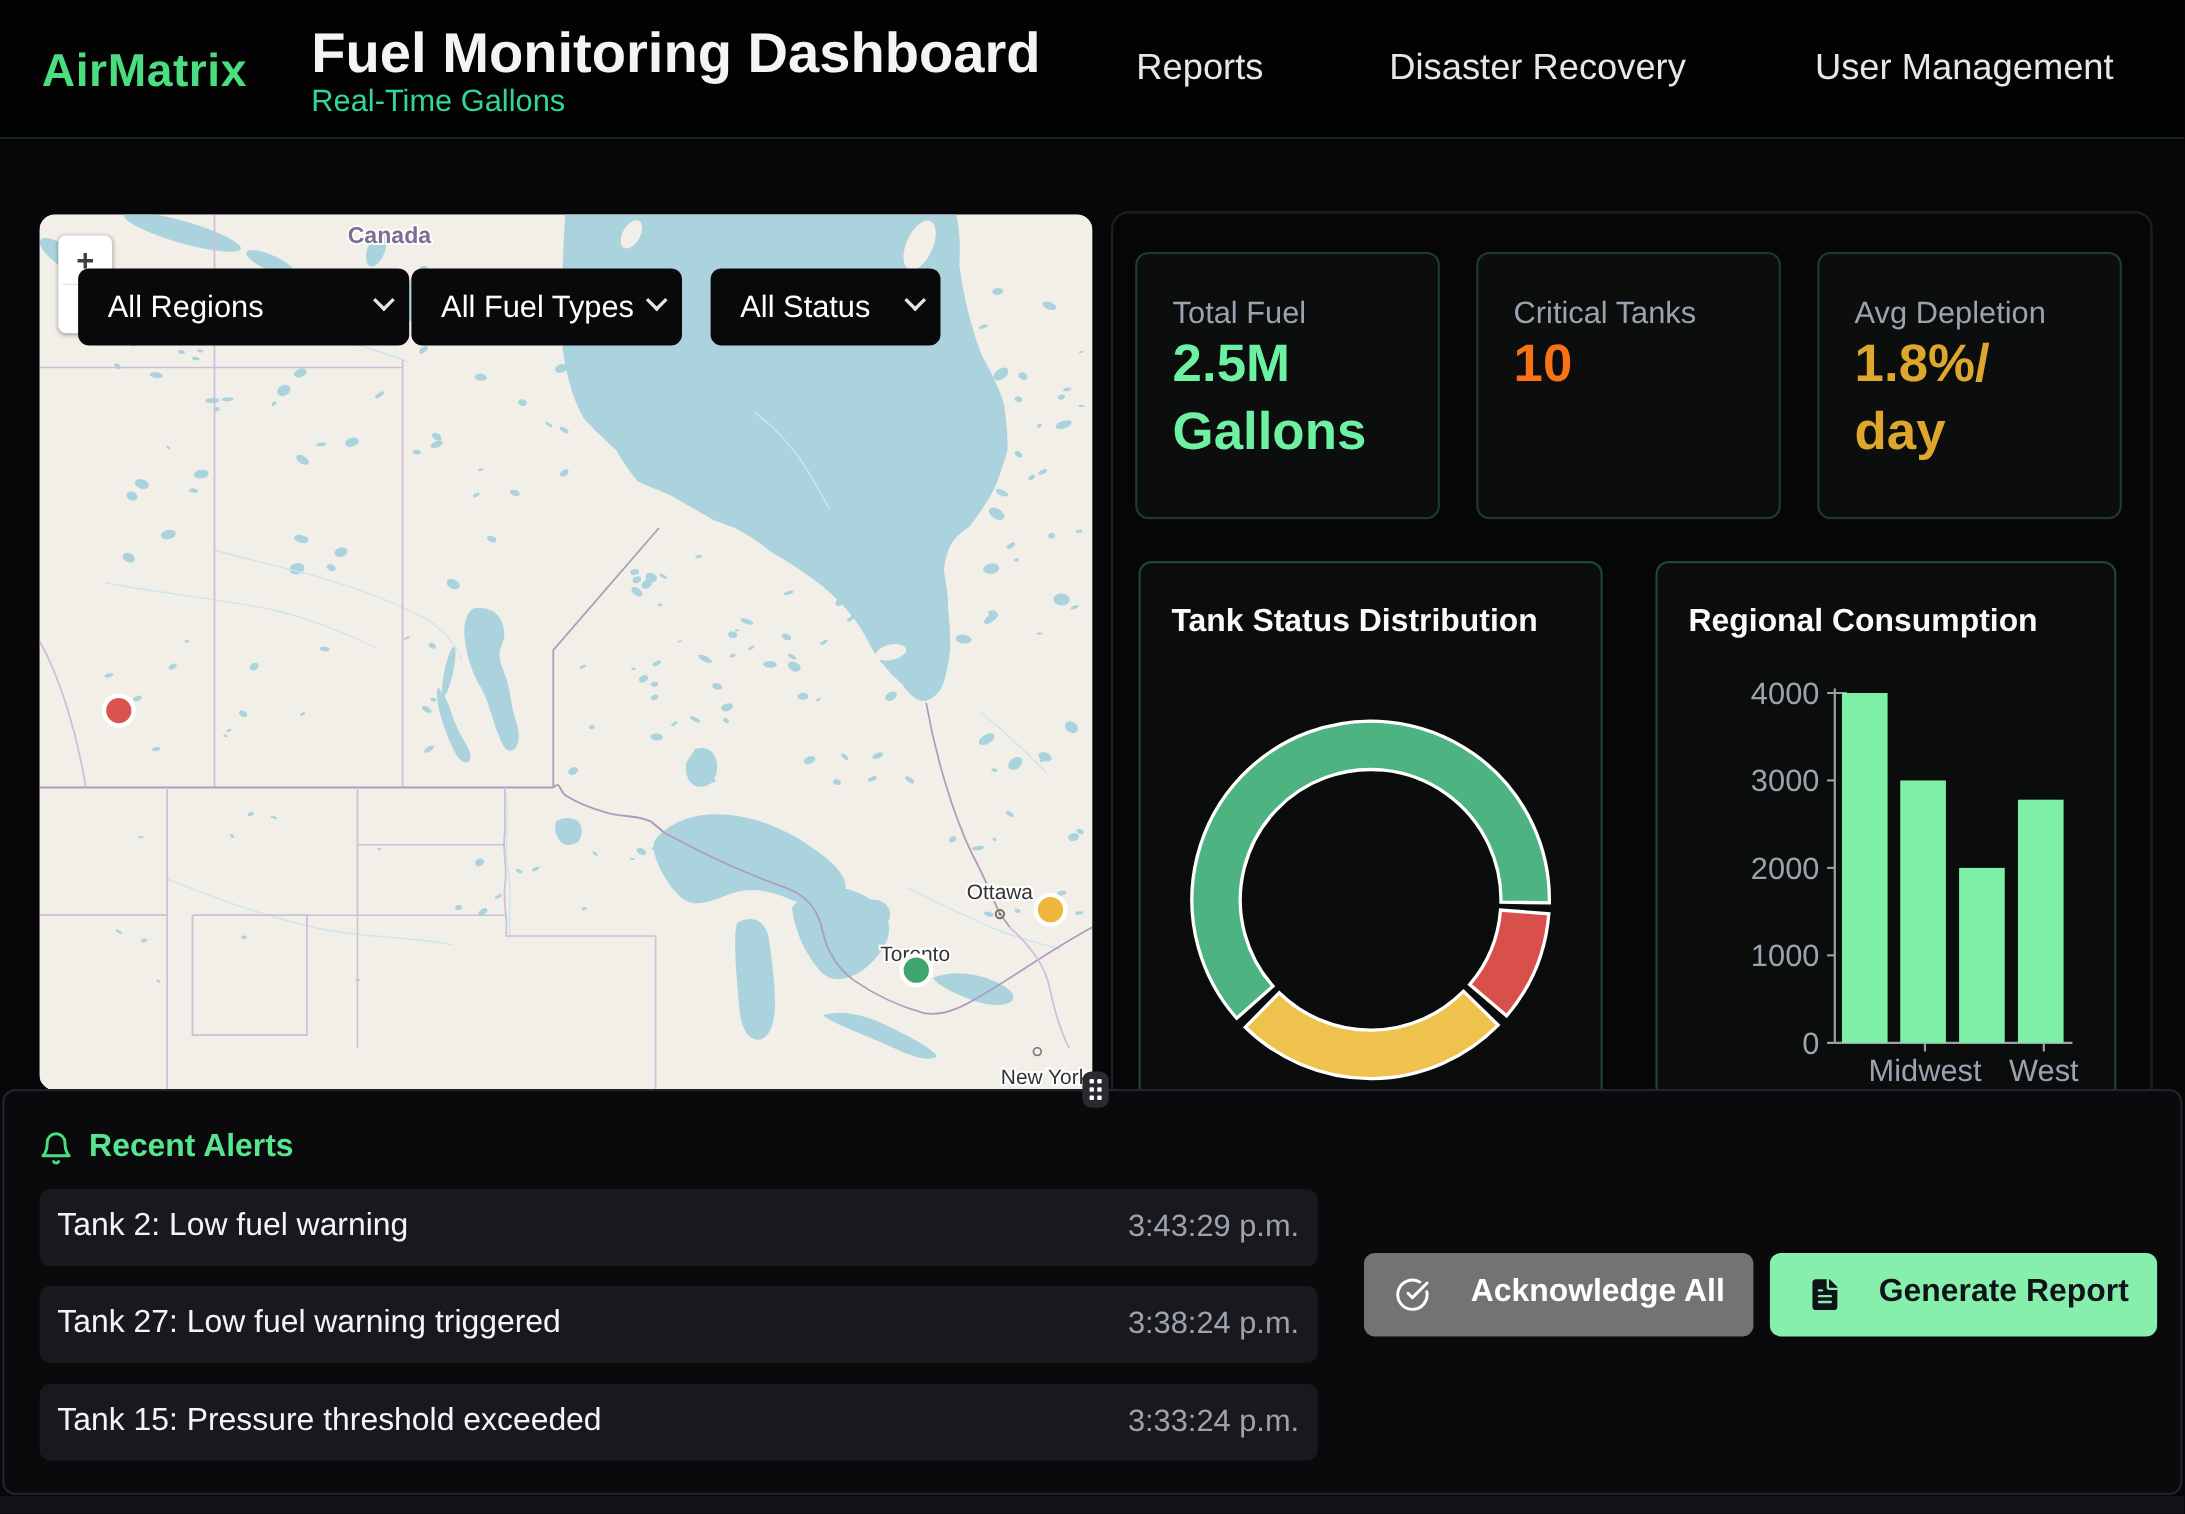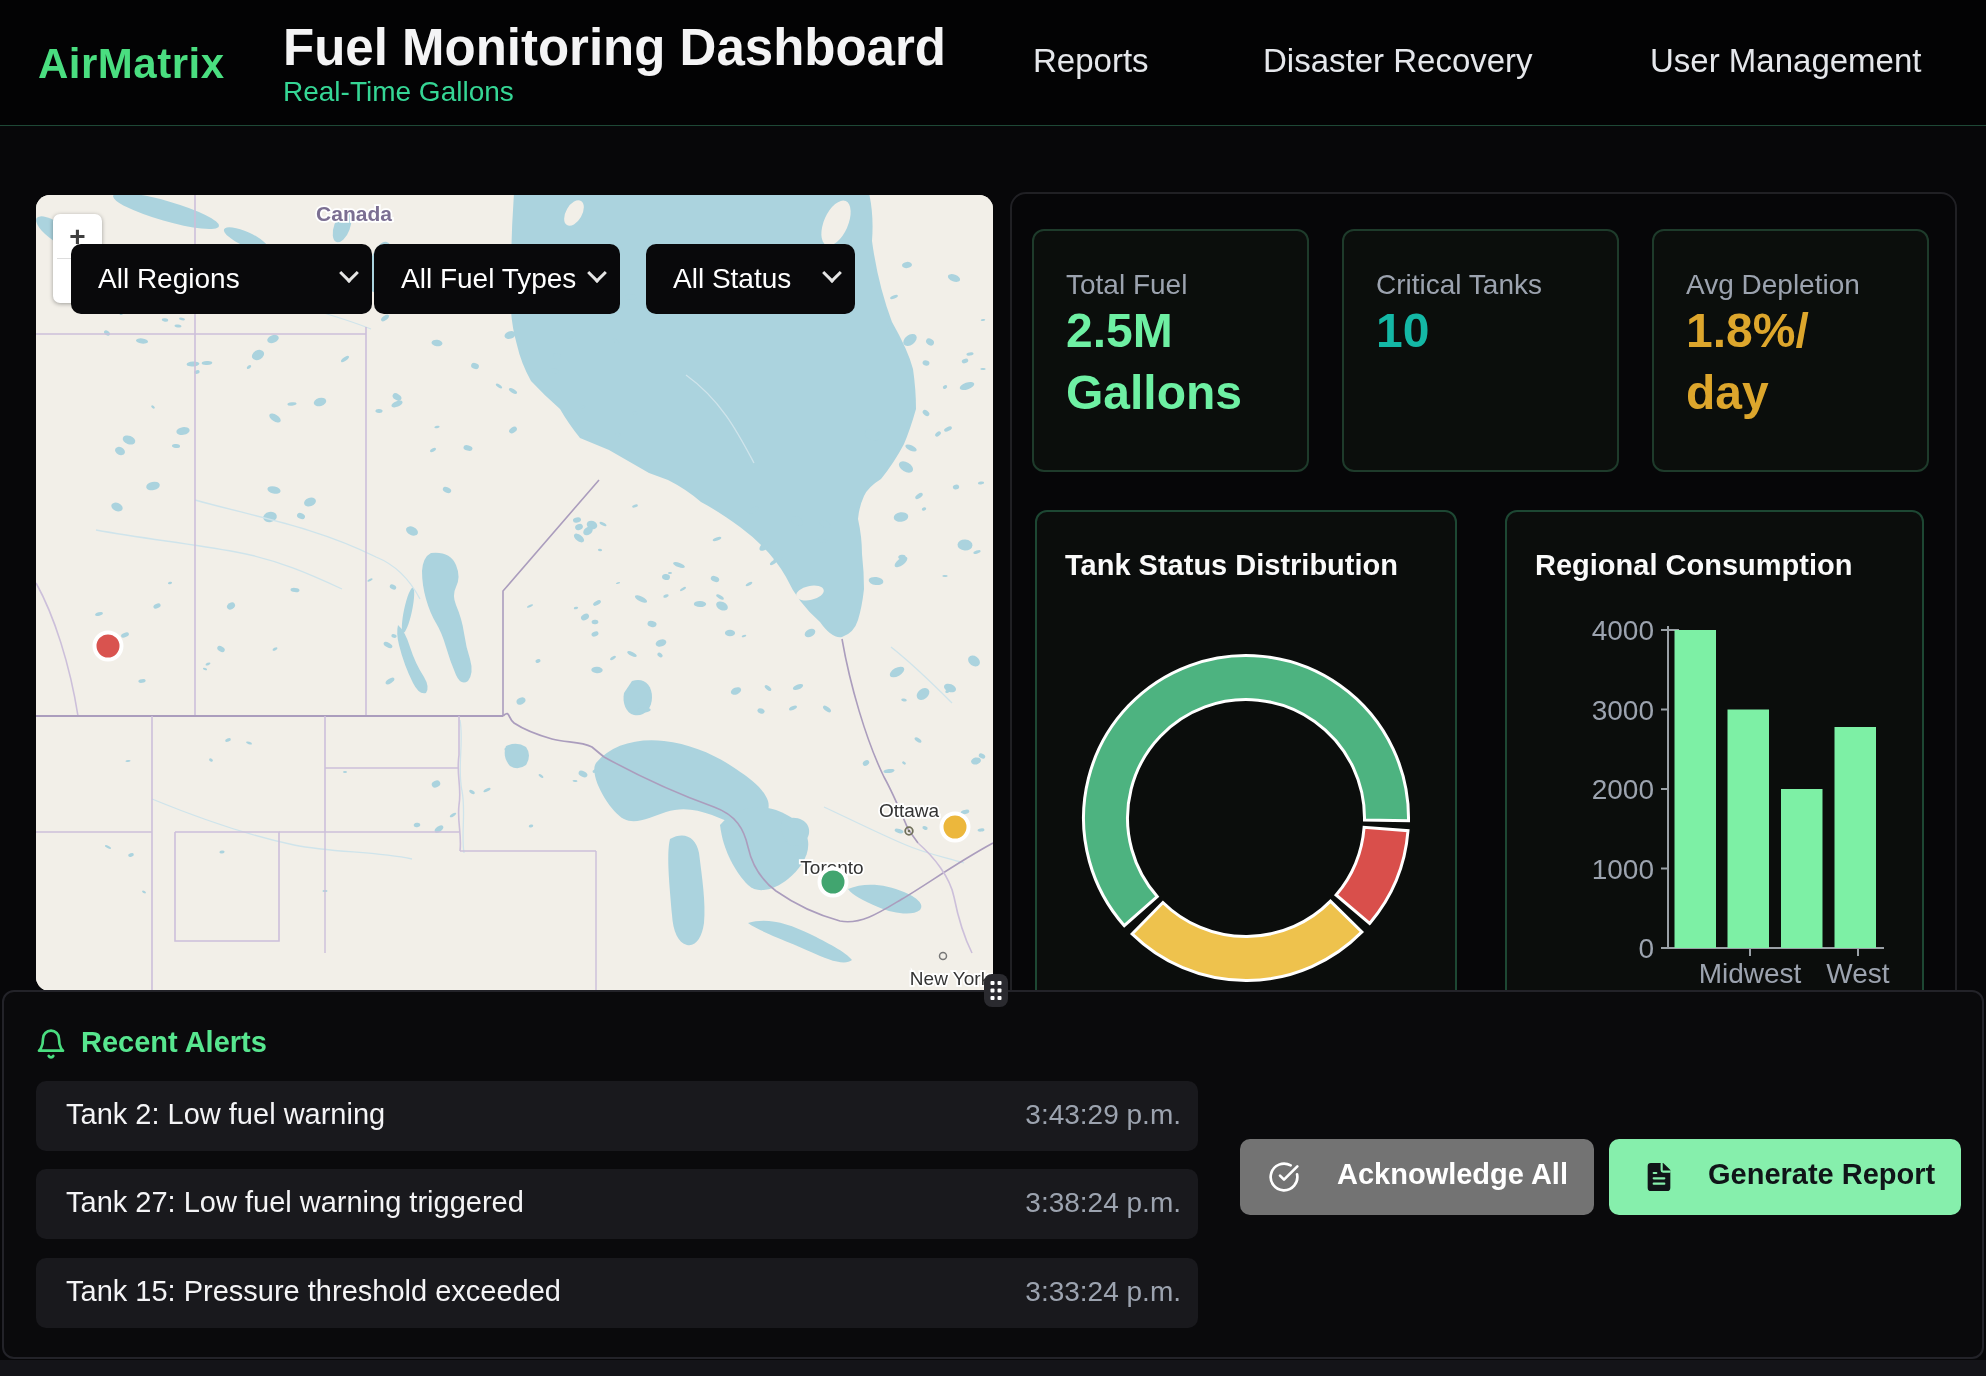--- a/index.html
+++ b/index.html
@@ -27,21 +27,21 @@
 .stat { position:absolute; top:35px; height:243px; width:277px; background:#0b0e0c; border:2px solid #1e3b2b; border-radius:12px;padding-left:20px; }
 .stat .lb { position:absolute; left:32px; top:38px; font-size:28px; color:#9ca3af; }
 .stat .vl { position:absolute; left:32px; top:69px; font-size:48px; font-weight:bold; line-height:62px; width:210px; }
 .chartcard { position:absolute; top:316px; height:560px; background:#0b0d0c; border:2px solid #1d4733; border-radius:12px; }
 .chartcard h3 { position:absolute; left:28px; top:37px; font-size:29px; font-weight:bold; color:#fafafa; }
 
 
 #bpanel { position:absolute; left:2px; top:990px; width:1982px; height:369px; background:#0a0a0c; border:2px solid #232329; border-radius:12px; }
 #ralerts { position:absolute; left:77px; top:34px; font-size:29px; font-weight:bold; color:#57e68f; }
 .arow { position:absolute; left:32px; width:1162px; height:70px; background:#19191d; border-radius:10px; }
-.arow .t1 { position:absolute; left:16px; top:17px; font-size:29px; color:#f4f4f6;margin-left:14px; }
+.arow .t1 { position:absolute; left:16px; top:17px; font-size:29px; color:#f4f4f6; }
 .arow .t2 { position:absolute; right:17px; top:18px; font-size:28px; color:#9ca3af; }
 .btn { position:absolute; border-radius:10px; font-weight:bold; font-size:29px; }
 #ackbtn { left:1236px; top:147px; width:354px; height:76px; background:#737373; color:#fff; }
 #genbtn { left:1605px; top:147px; width:352px; height:76px; background:#86efac; color:#101418;padding-left:15px; }
 #handle { position:absolute; left:984px; top:974px; width:24px; height:33px; background:#2a2a2f; border-radius:8px; z-index:5; }
 </style>
 </head>
 <body>
 
 <div id="header">
@@ -346,21 +346,21 @@
     </div>
 </div>
 
 <div id="rpanel">
   <div class="stat" style="left:20px;">
     <div class="lb">Total Fuel</div>
     <div class="vl" style="color:#6ef0a3;">2.5M Gallons</div>
   </div>
   <div class="stat" style="left:330px;">
     <div class="lb">Critical Tanks</div>
-    <div class="vl" style="color:#14b8a6;">10</div>
+    <div class="vl" style="color:#f97316;">10</div>
   </div>
   <div class="stat" style="left:640px;">
     <div class="lb">Avg Depletion</div>
     <div class="vl" style="color:#dda62c;">1.8%/ day</div>
   </div>
 
   <div class="chartcard" style="left:23px;width:422px;">
     <h3>Tank Status Distribution</h3>
     <svg width="422" height="520" viewBox="0 0 422 520" style="position:absolute;left:0;top:0;">
       <g transform="translate(0,0)">

